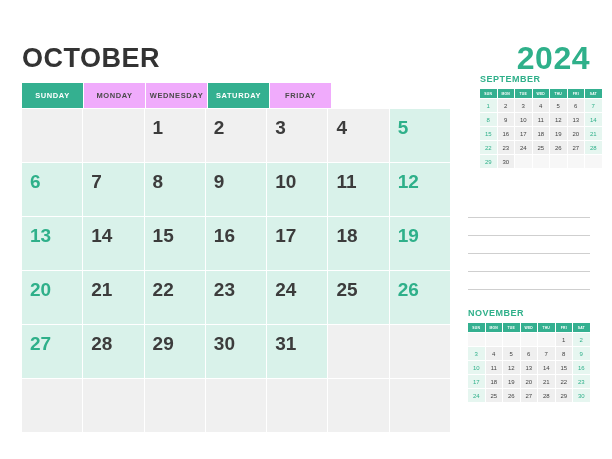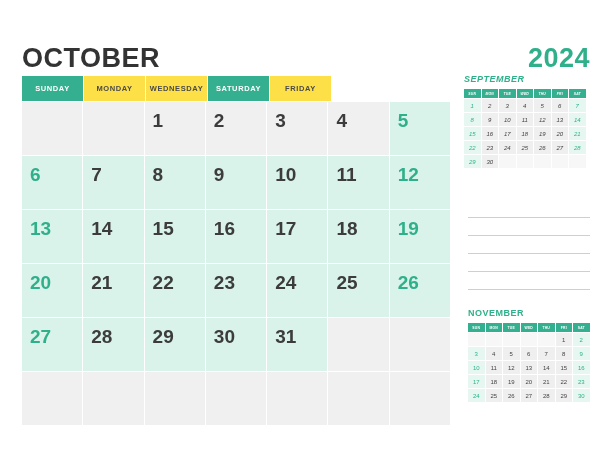--- a/index.html
+++ b/index.html
@@ -13,32 +13,32 @@
 
   
   .header {
     position: absolute; left: 22px; top: 24px; width: 568px; height: 34px;
     display: flex; align-items: center; justify-content: space-between; margin-top: 17px;
   }
   .month-title {
     font-size: 27px; font-weight: bold; color: #333333; letter-spacing: 0.5px;
   }
   .year-title {
-    font-size: 27px; font-weight: bold; color: #2fb08a; letter-spacing: 0.5px;
+    font-size: 32px; font-weight: bold; color: #2fb08a; letter-spacing: 0.5px;
   }
 
   
   .main-cal {
-    position: absolute; left: 22px; top: 76px;
+    position: absolute; left: 22px; top: 83px;
     width: 428px;
   }
   .dow-row { display: flex; }
   .dow {
     width: 61px; height: 25px; margin-right: 0px;
-    background: #fde047; color: #4a4a4a;
+    background: #f0abfc; color: #4a4a4a;
     font-size: 7.5px; font-weight: bold; letter-spacing: 0.6px;
     display: flex; align-items: center; justify-content: center;
     text-transform: uppercase;
   }
   .dow.weekend-start, .dow.weekend-end { background: #34b090; color: #ffffff; }
   .dow + .dow { margin-left: 1px; }
 
   .week-row { display: flex; margin-top: 1px; }
   .cell {
     width: 61px; height: 53px;
@@ -48,21 +48,21 @@
   .cell + .cell { margin-left: 1px; }
   .cell.tint { background: #d9f2ea; }
   .cell .num {
     position: absolute; left: 8px; top: 8px;
     font-size: 19px; font-weight: bold; color: #3c3c3c;
   }
   .cell.green .num { color: #2fb08a; }
 
   
   .side {
-    position: absolute; left: 464px; top: 74px; width: 100px; font-style: italic;
+    position: absolute; left: 480px; top: 74px; width: 100px;
   }
   .mini-title {
     font-size: 9px; font-weight: bold; color: #3c3c3c;
     letter-spacing: 0.5px; margin-bottom: 5px;
   }
   .mini-title.accent { color: #2fb08a; }
   .mini-grid { width: 122px; }
   .mini-row { display: flex; }
   .mini-row + .mini-row { margin-top: 1px; }
   .mini-head {

